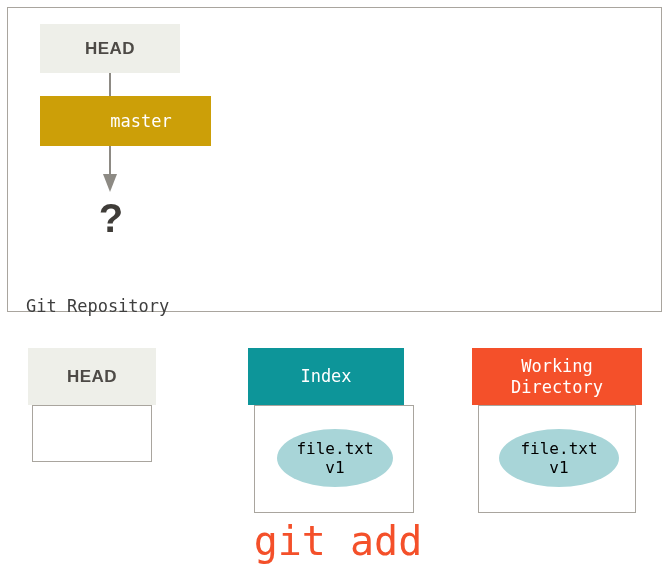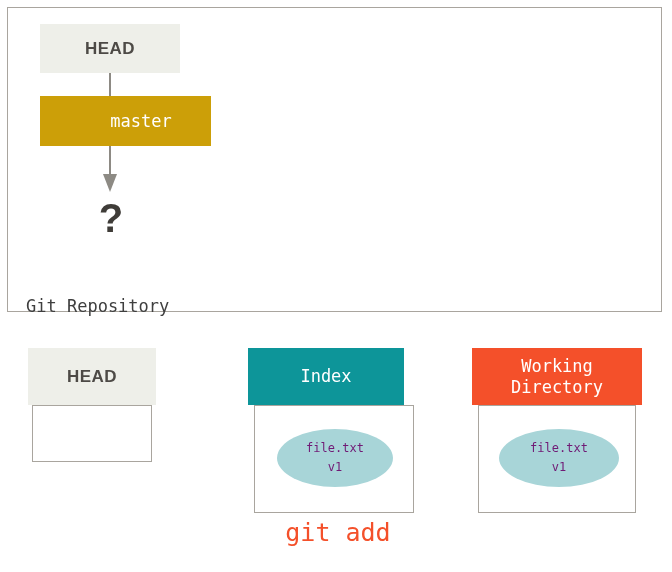--- a/index.html
+++ b/index.html
@@ -182,37 +182,37 @@
   
   .blob {
     position: absolute;
     background: #a8d5d8;
     border-radius: 50%;
     display: flex;
     flex-direction: column;
     align-items: center;
     justify-content: center;
     font-family: "DejaVu Sans Mono", "Liberation Mono", monospace;
-    font-size: 12px;
+    font-size: 16px;
     line-height: 19px;
-    color: #701a75;
+    color: #000000;
     text-align: center;
   }
   .blob-index { left: 277px; top: 429px; width: 116px; height: 58px; }
   .blob-wd    { left: 499px; top: 429px; width: 120px; height: 58px; }
 
   
   .cmd-label {
     position: absolute;
     left: 248px;
     top: 519px;
     width: 180px;
     text-align: center;
     font-family: "DejaVu Sans Mono", "Liberation Mono", monospace;
-    font-size: 25px;
+    font-size: 40px;
     color: #f4502a;
     line-height: 1.1;
     white-space: nowrap;
   }
 </style>
 </head>
 <body>
 
 <div class="stage">
 

